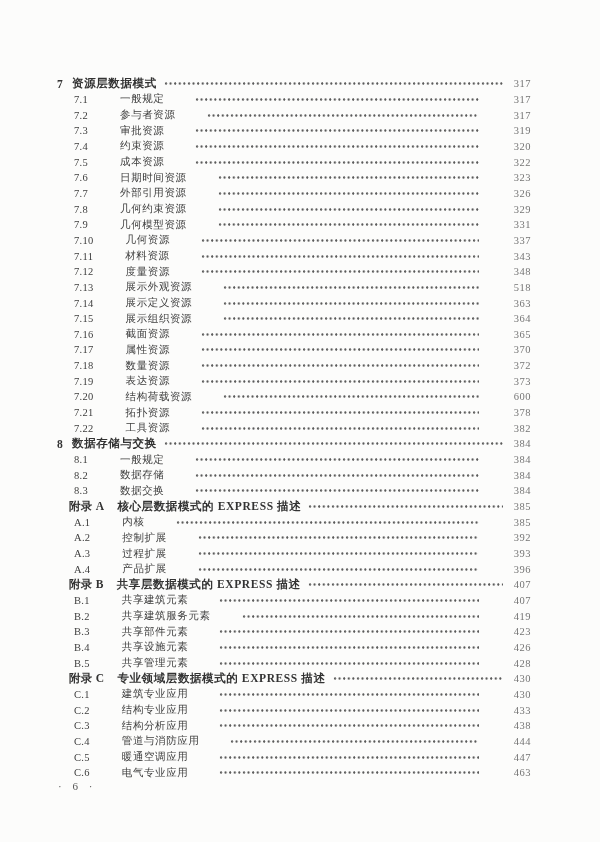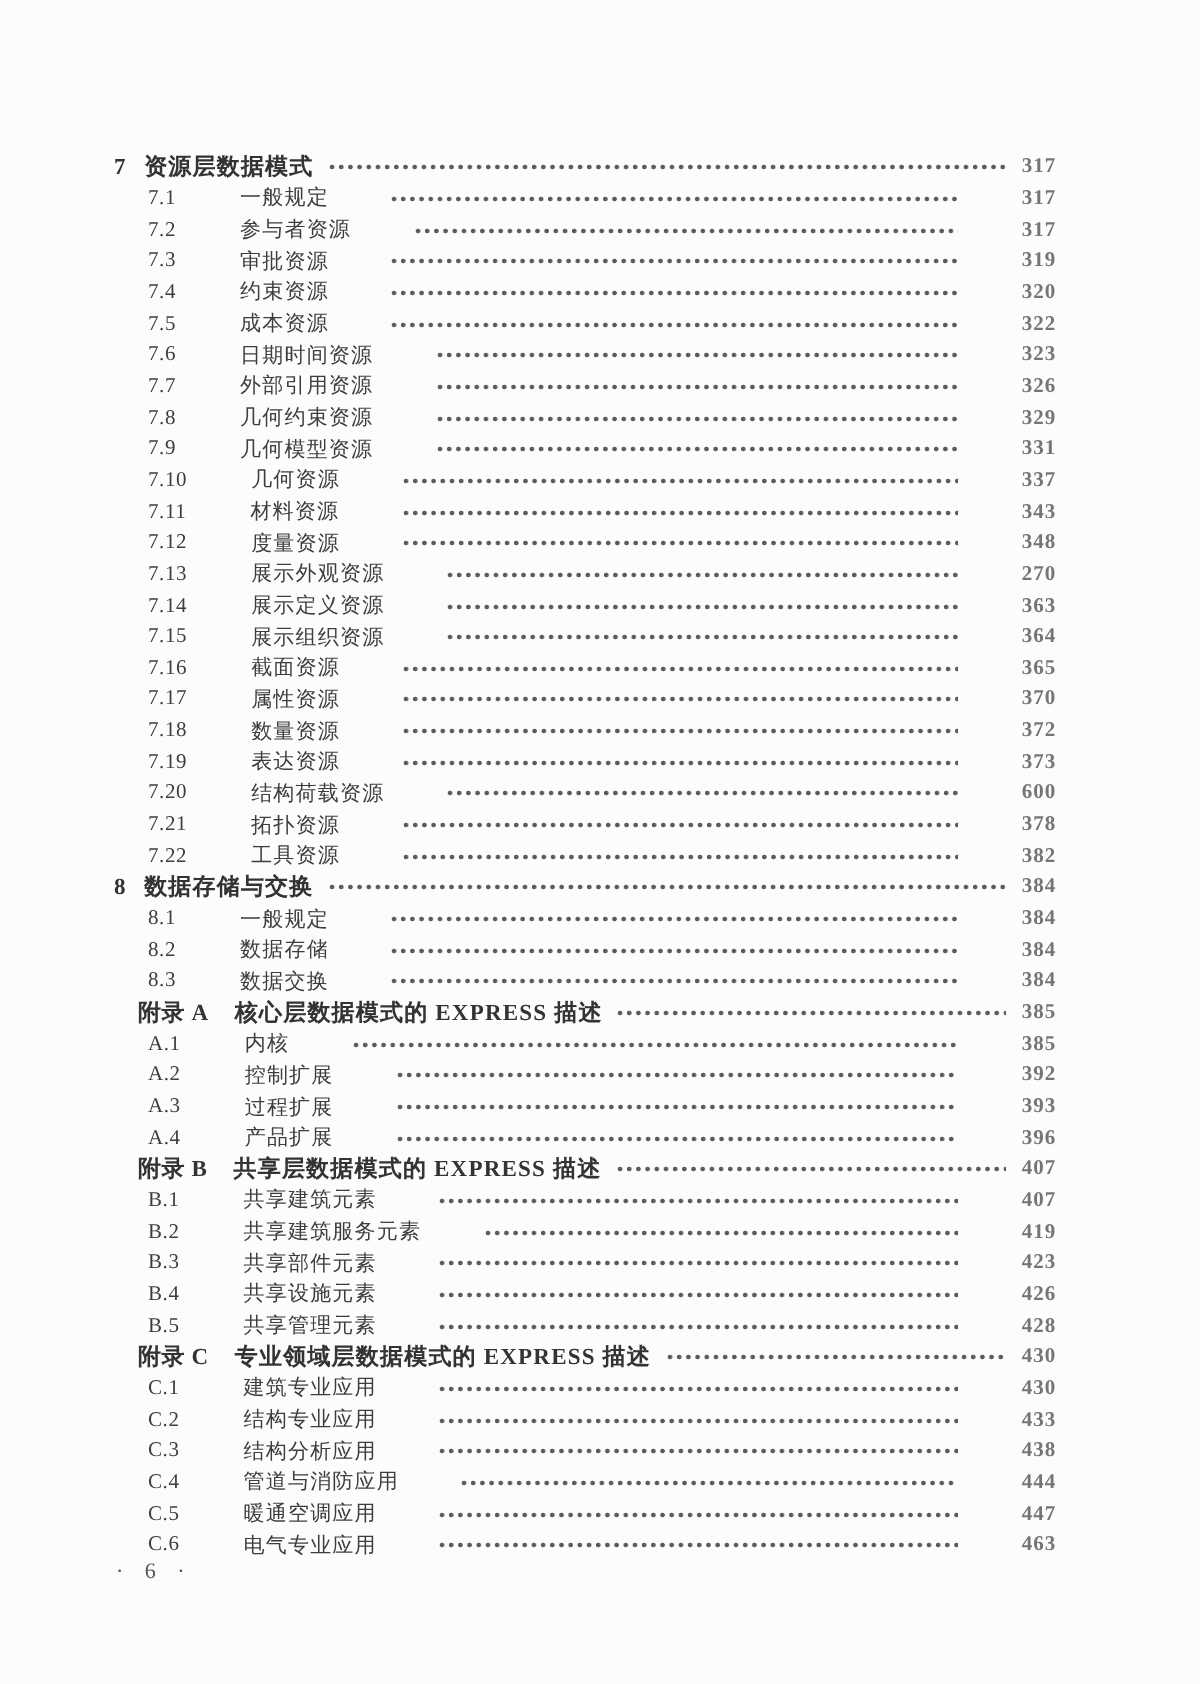--- a/index.html
+++ b/index.html
@@ -55,22 +55,22 @@
     align-self: center;
     height: 5px;
     margin: 0 5px 0 7px;
     background-image: radial-gradient(circle at 2px 2.5px, #5a5a5a 0.95px, rgba(0,0,0,0) 1.35px);
     background-size: 4.6px 5px;
     background-repeat: repeat-x;
   }
   .pg {
     flex: 0 0 auto;
     min-width: 23px;
-    text-align: center;
-    font-weight: bold;
+    text-align: right;
+    font-weight: normal;
     font-size: 10.5px;
     color: #757575;
     letter-spacing: 0.5px;
   }
   .row.l1 .pg { font-size: 10.5px; }
   .footer {
     position: absolute;
     left: 58px;
     top: 780px;
     font-size: 11px;
@@ -158,21 +158,21 @@
       <div class="row l2">
     <span class="num">7.12</span>
     <span class="title">度量资源</span>
     <span class="leader"></span>
     <span class="pg">348</span>
   </div>
       <div class="row l2">
     <span class="num">7.13</span>
     <span class="title">展示外观资源</span>
     <span class="leader"></span>
-    <span class="pg">270</span>
+    <span class="pg">518</span>
   </div>
       <div class="row l2">
     <span class="num">7.14</span>
     <span class="title">展示定义资源</span>
     <span class="leader"></span>
     <span class="pg">363</span>
   </div>
       <div class="row l2">
     <span class="num">7.15</span>
     <span class="title">展示组织资源</span>

